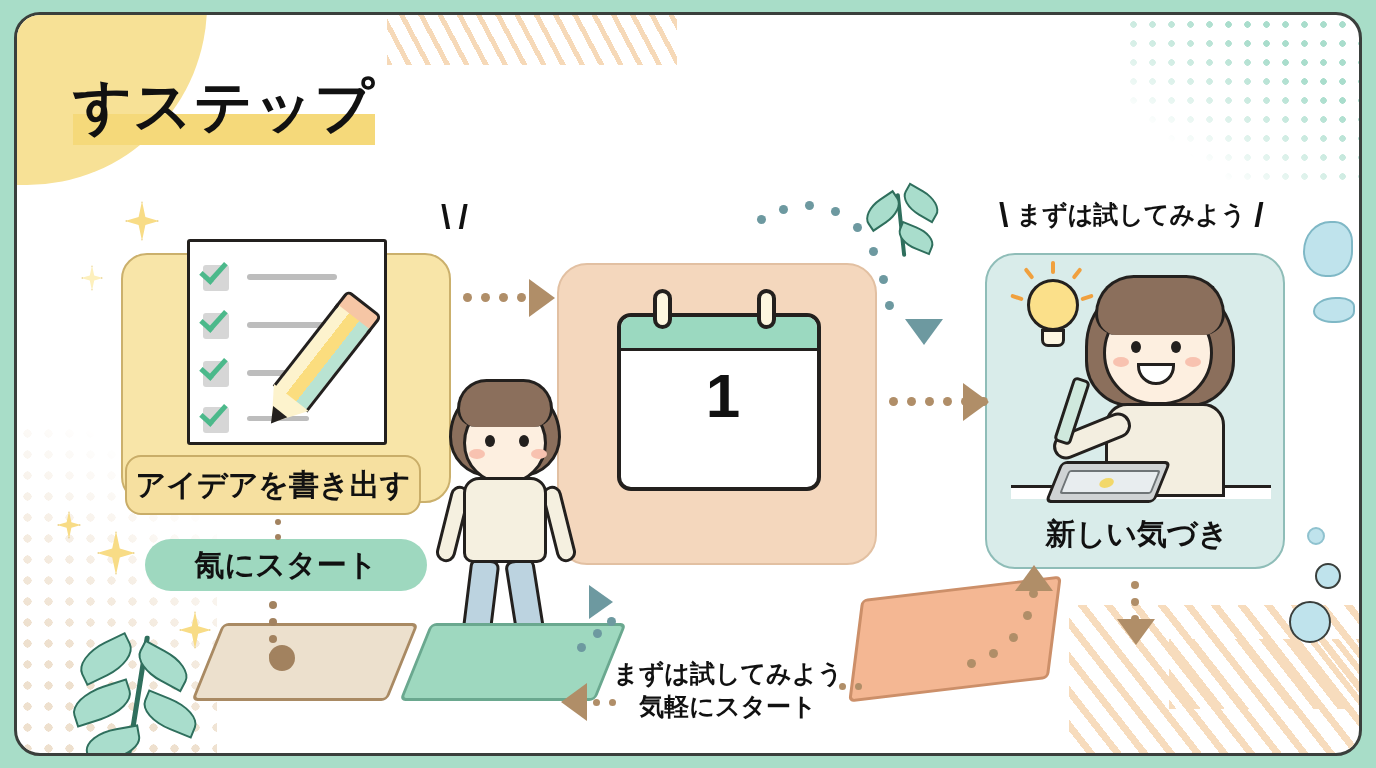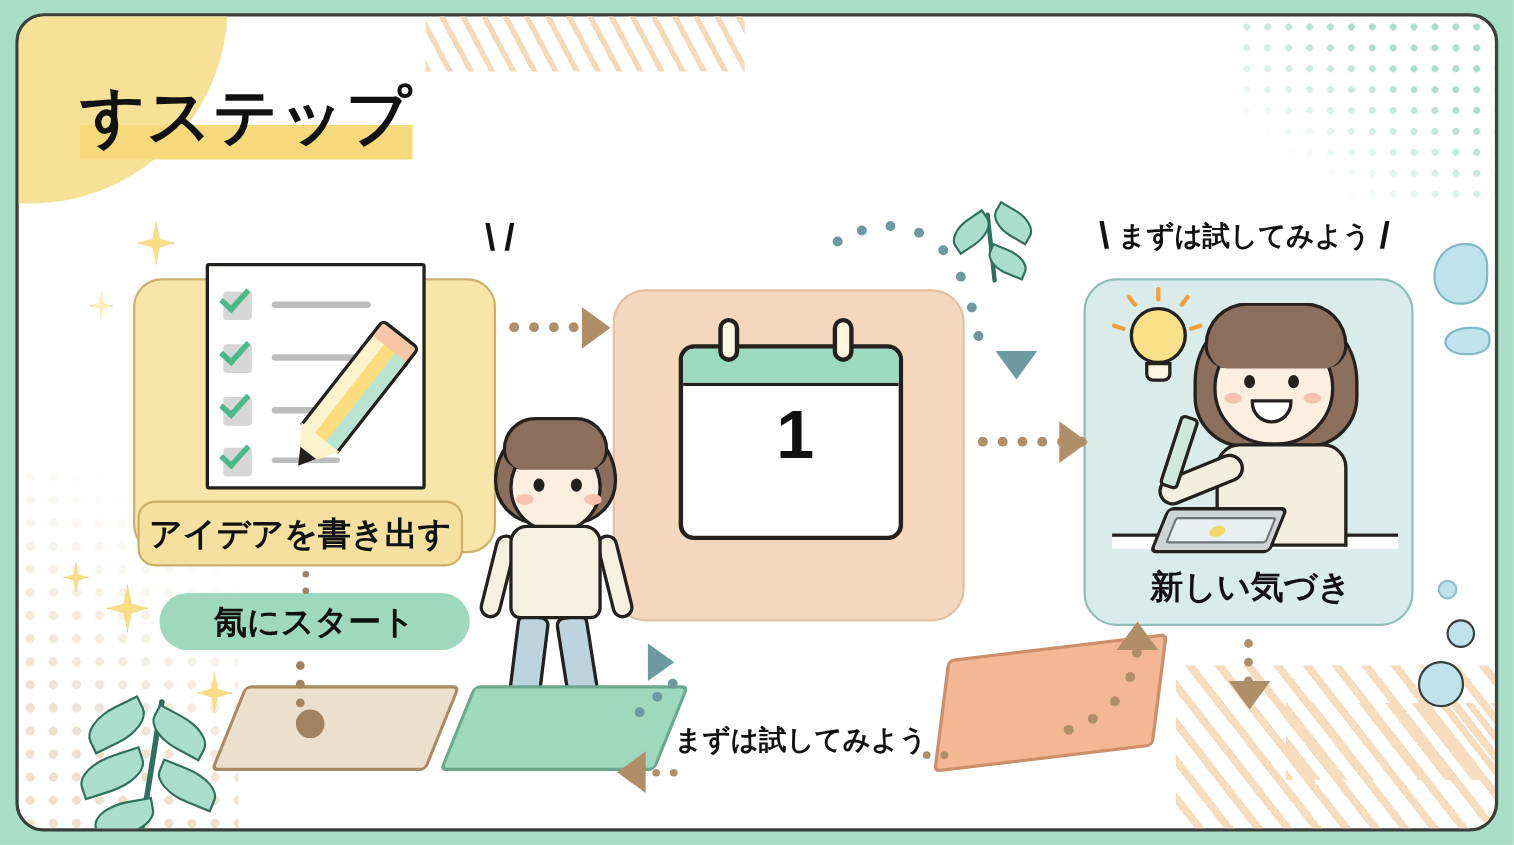--- a/index.html
+++ b/index.html
@@ -579,16 +579,17 @@
 
     <div class="tri leftTeal" style="left:572px;top:570px;transform:rotate(180deg);"></div>
     <div class="curve-dots" style="left:560px;top:600px;width:60px;height:40px;">
       <i style="left:0px;top:28px;"></i>
       <i style="left:16px;top:14px;"></i>
       <i style="left:30px;top:2px;"></i>
     </div>
 
     <div id="caption">
       <div>まずは試してみよう</div>
+      <div>気軽にスタート</div>
     </div>
 
   </div>
 </div>
 
 </body></html>

